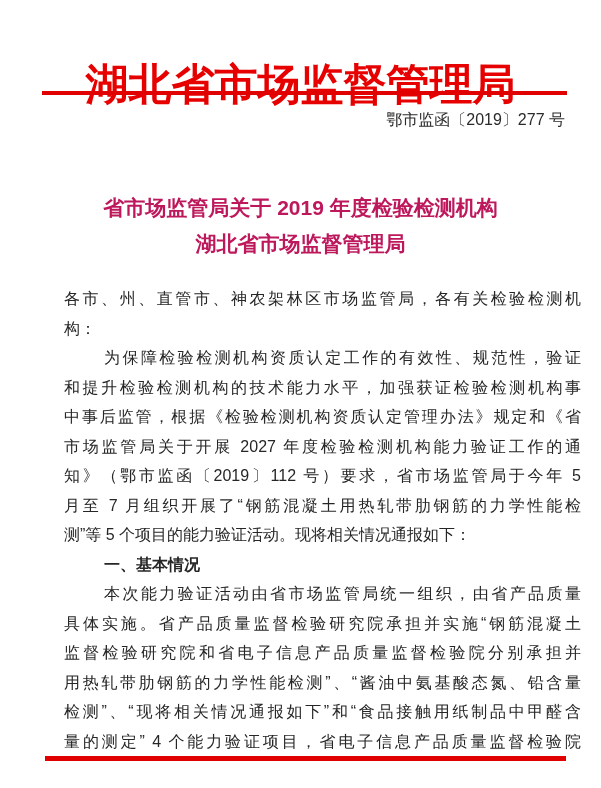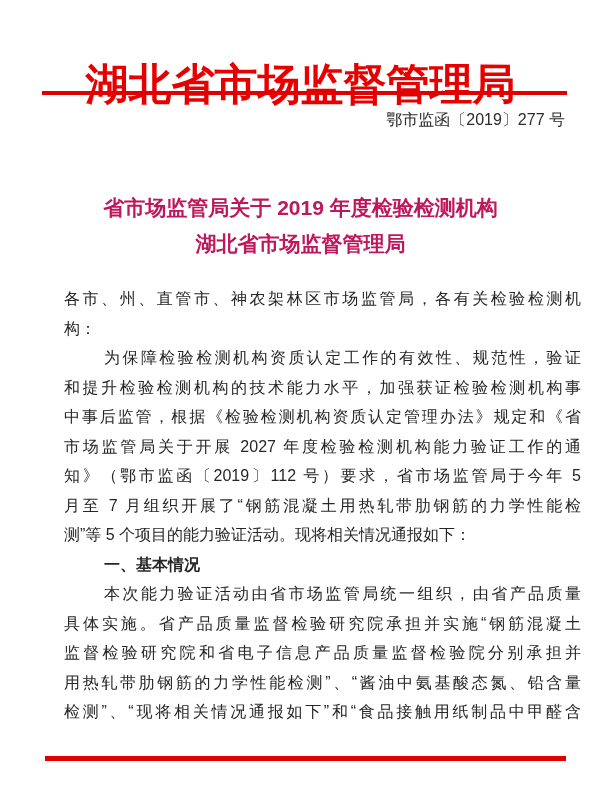--- a/index.html
+++ b/index.html
@@ -116,17 +116,18 @@
       <div class="line fill">市场监管局关于开展 2027 年度检验检测机构能力验证工作的通</div>
       <div class="line fill">知》（鄂市监函〔2019〕112 号）要求，省市场监管局于今年 5</div>
       <div class="line fill">月至 7 月组织开展了“钢筋混凝土用热轧带肋钢筋的力学性能检</div>
       <div class="line">测”等 5 个项目的能力验证活动。现将相关情况通报如下：</div>
       <div class="line indent bold">一、基本情况</div>
       <div class="line fill indent">本次能力验证活动由省市场监管局统一组织，由省产品质量</div>
       <div class="line fill">具体实施。省产品质量监督检验研究院承担并实施“钢筋混凝土</div>
       <div class="line fill">监督检验研究院和省电子信息产品质量监督检验院分别承担并</div>
       <div class="line fill">用热轧带肋钢筋的力学性能检测”、“酱油中氨基酸态氮、铅含量</div>
       <div class="line fill">检测”、“现将相关情况通报如下”和“食品接触用纸制品中甲醛含</div>
+      <div class="line fill">量的测定” 4 个能力验证项目，省电子信息产品质量监督检验院</div>
     </div>
 
   <div class="rule rule-bottom" style="background: rgb(225, 0, 0);"></div>
 
 </div>
 
 </body></html>

